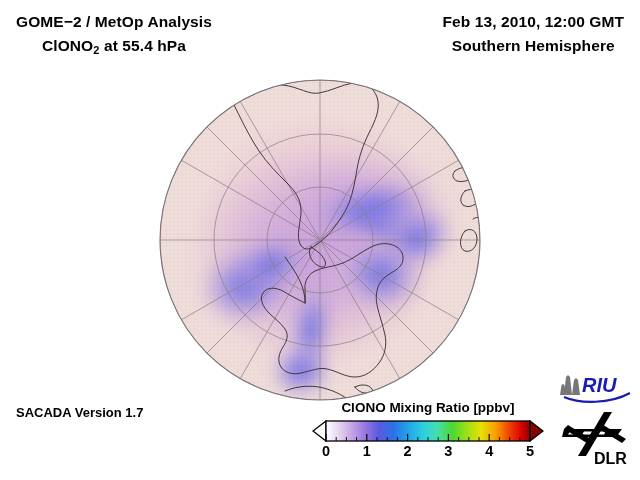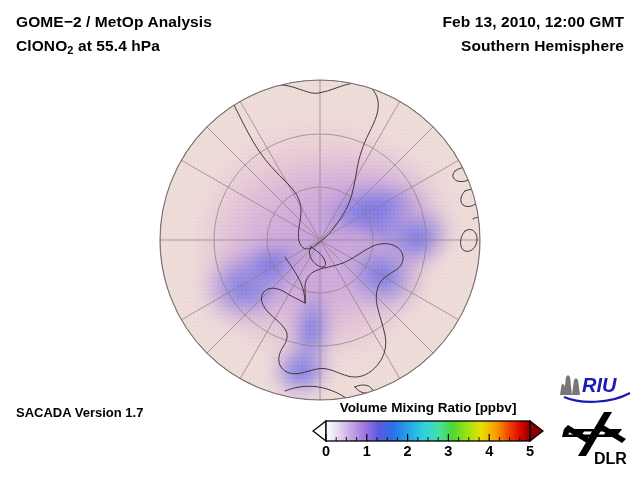--- a/index.html
+++ b/index.html
@@ -5,21 +5,21 @@
   html,body{margin:0;padding:0;}
   body{
     width:640px;height:480px;background:#ffffff;overflow:hidden;position:relative;
     font-family:"Liberation Sans",sans-serif;color:#000;
   }
   .plot{position:absolute;left:0;top:0;width:640px;height:480px;}
 
   
   .hdr-left{position:absolute;left:16px;top:10px;}
   .hdr-right{position:absolute;right:16px;top:10px;text-align:right;}
-  .hdr-line{font-size:15.5px;font-weight:bold;line-height:24px;white-space:nowrap;letter-spacing:.1px;}
+  .hdr-line{font-size:15.5px;font-weight:bold;line-height:24px;white-space:nowrap;letter-spacing:.1px;text-align:center;}
   .sub{font-size:11px;vertical-align:-3px;font-weight:bold;}
 
   
   .globe-wrap{position:absolute;left:159px;top:79px;width:322px;height:322px;}
   .globe-svg{display:block;width:322px;height:322px;}
 
   
   .footer{position:absolute;left:16px;top:402px;}
   .footer div{font-size:13px;font-weight:bold;line-height:22.5px;white-space:nowrap;}
 
@@ -180,21 +180,21 @@
 
       <circle cx="161" cy="161" r="160" fill="none" stroke="#7a6f78" stroke-width="1.1"></circle>
     </svg>
   </div>
 
   <div class="footer">
     <div>SACADA Version 1.7</div>
   </div>
 
   <div class="cb-block">
-    <div class="cb-title">Volume Mixing Ratio [ppbv]</div>
+    <div class="cb-title">ClONO Mixing Ratio [ppbv]</div>
     <div class="cb-row">
       <svg class="cb-svg" width="232" height="22" viewBox="0 0 232 22">
         <defs>
             <linearGradient id="cbgrad" x1="0" y1="0" x2="1" y2="0" id-ref="stops">
               <stop offset="0%" stop-color="#ffffff"></stop>
               <stop offset="6%" stop-color="#e7d7f0"></stop>
               <stop offset="12%" stop-color="#c9a8e6"></stop>
               <stop offset="19%" stop-color="#9a78e0"></stop>
               <stop offset="26%" stop-color="#5a5ae0"></stop>
               <stop offset="33%" stop-color="#2a72e8"></stop>

